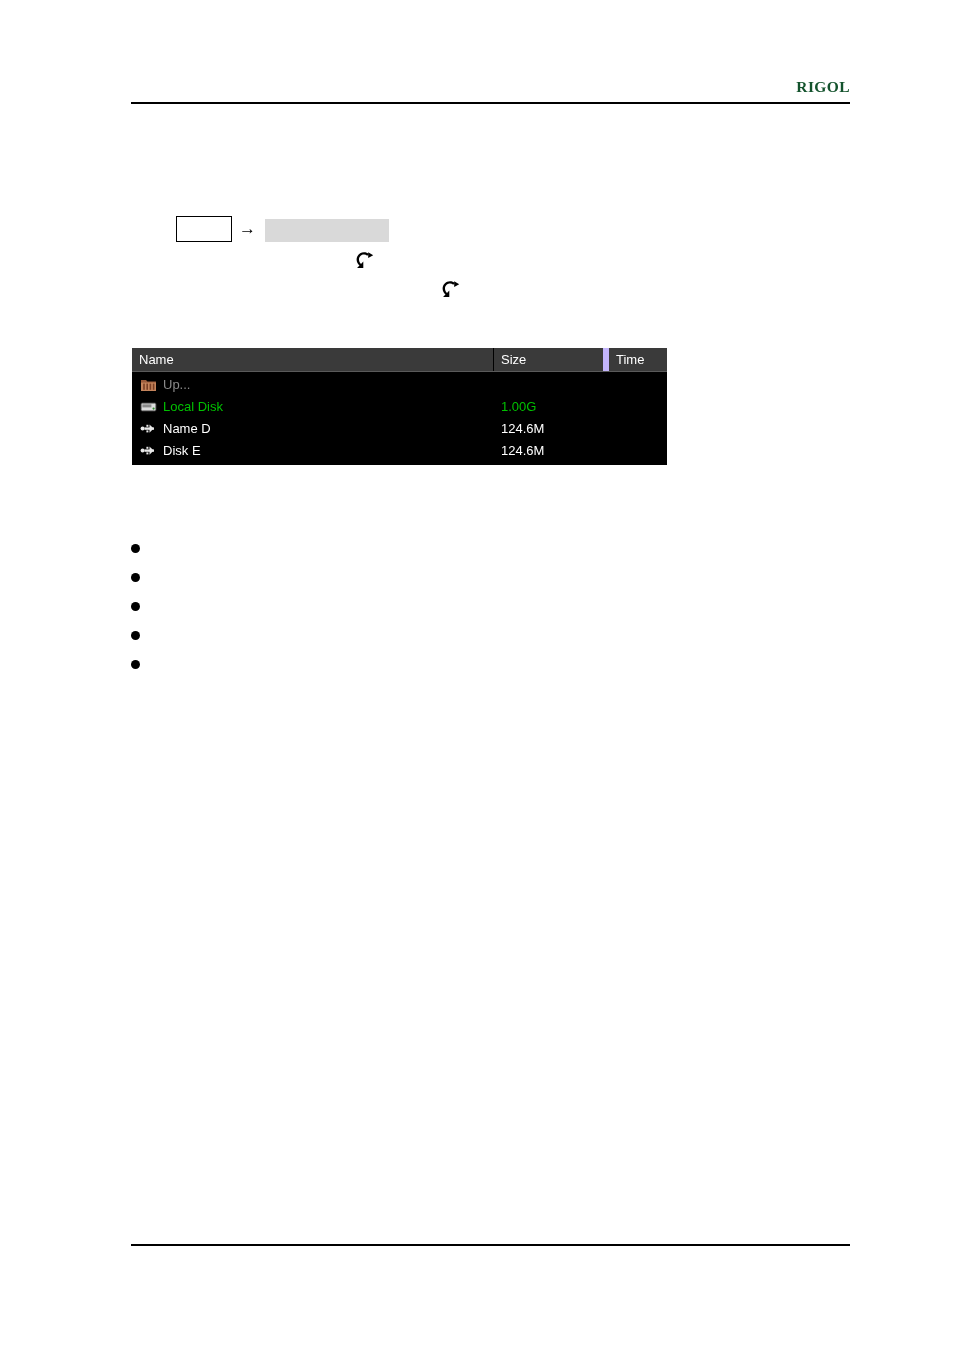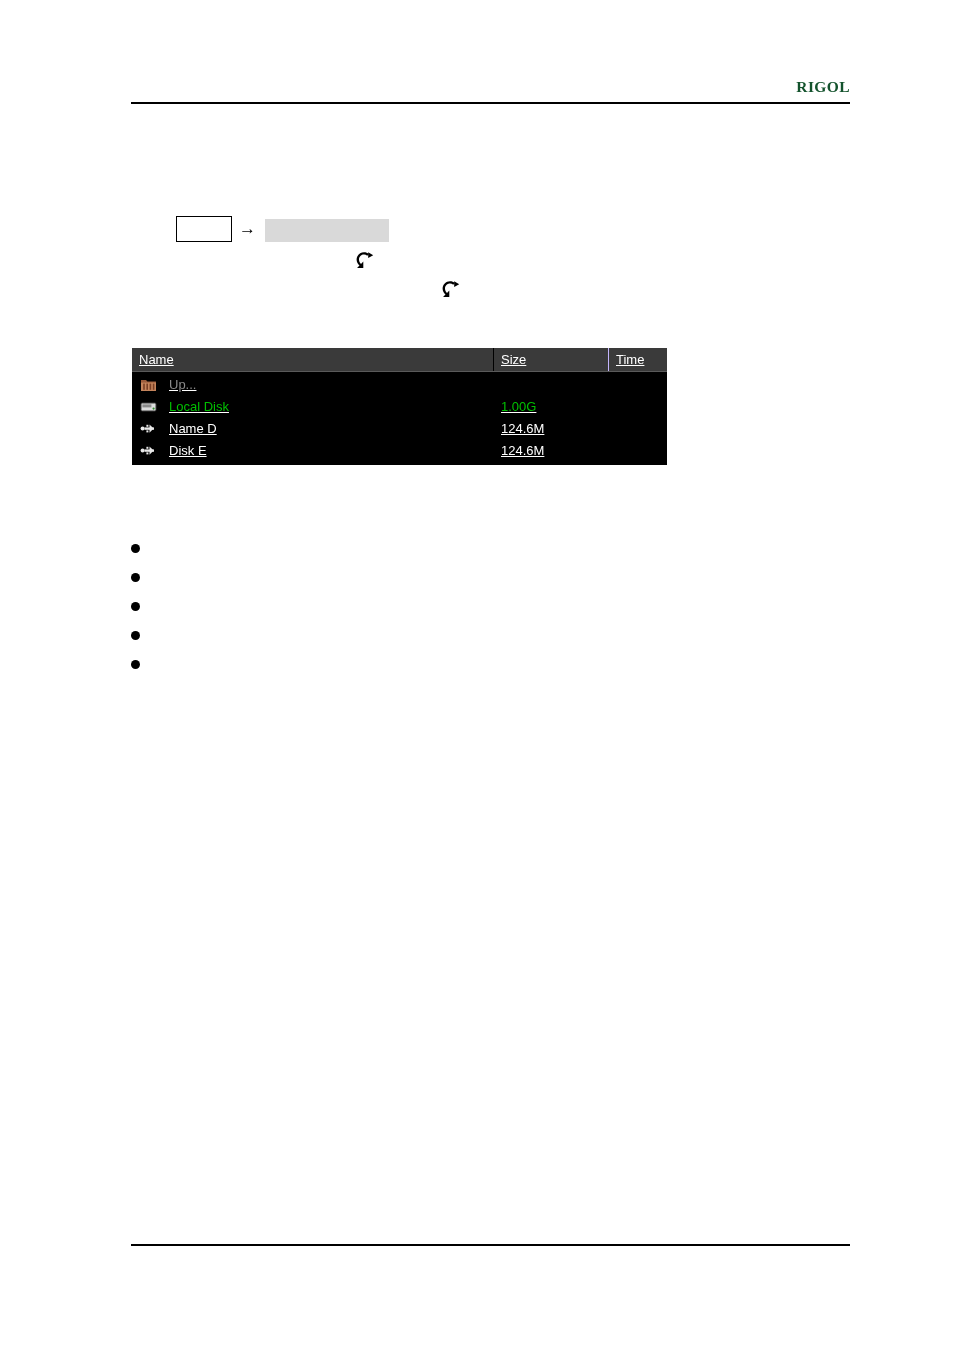--- a/index.html
+++ b/index.html
@@ -99,54 +99,53 @@
   .browser {
     position: absolute;
     left: 132px;
     top: 348px;
     width: 535px;
     height: 117px;
     background: #000000;
     font-size: 13px;
     color: #ffffff;
     overflow: hidden;
-    text-decoration: underline;
   }
   .browser-head {
     display: flex;
     height: 23px;
     background: #3a3a3a;
     border-bottom: 1px solid #5a5a5a;
   }
   .browser-head .col {
     display: flex;
     align-items: center;
     height: 100%;
     padding-left: 7px;
     box-sizing: border-box;
     color: #ffffff;
     font-size: 13px;
   }
   .col-name { width: 362px; border-right: 1px solid #000000; }
-  .col-size { width: 115px; border-right: 1px solid #c4b5fd; }
+  .col-size { width: 115px; border-right: 6px solid #c4b5fd; }
   .col-time { width: 58px; }
 
   .browser-body { padding-top: 1px; }
   .row {
     display: flex;
     align-items: center;
     height: 22px;
     padding-left: 8px;
     box-sizing: border-box;
   }
   .row .cell-name {
     width: 354px;
     display: flex;
     align-items: center;
-    gap: 12px;
+    gap: 6px;
     overflow: hidden;
     white-space: nowrap;
   }
   .row .cell-size {
     width: 115px;
     padding-left: 7px;
     box-sizing: border-box;
   }
   .row .cell-time { width: 58px; }
 

